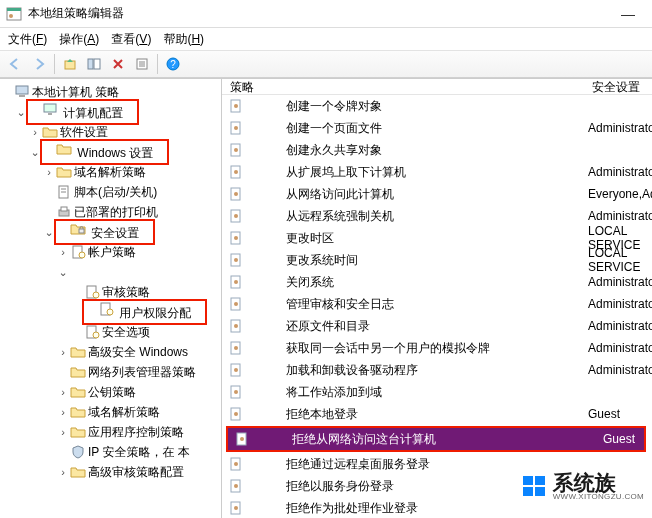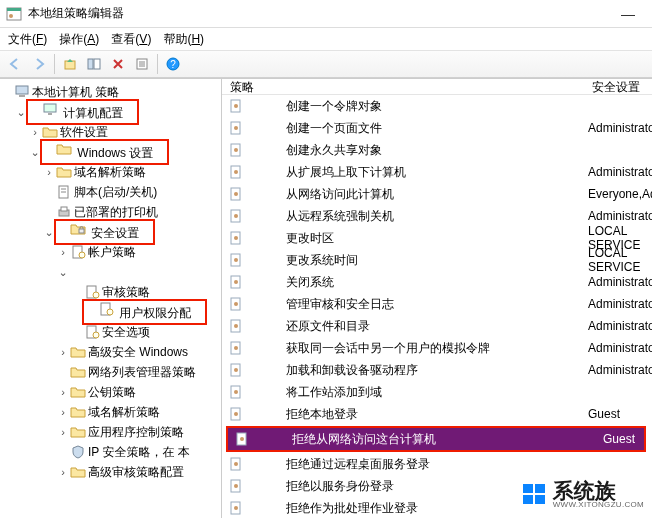--- a/index.html
+++ b/index.html
@@ -143,21 +143,21 @@
     color: #fff;
     text-align: center;
   }
   .selected-wrap {
     border: 2px solid #ef1c00;
     margin: 1px 6px 1px 4px;
   }
   .watermark {
     position: absolute;
     right: 0;
-    bottom: 4px;
+    bottom: 12px;
     height: 40px;
     padding: 0 8px 0 14px;
     background: #fff;
     display: flex;
     align-items: center;
     gap: 6px;
     font-size: 21px;
     font-weight: bold;
     color: #1a1a1a;
   }

